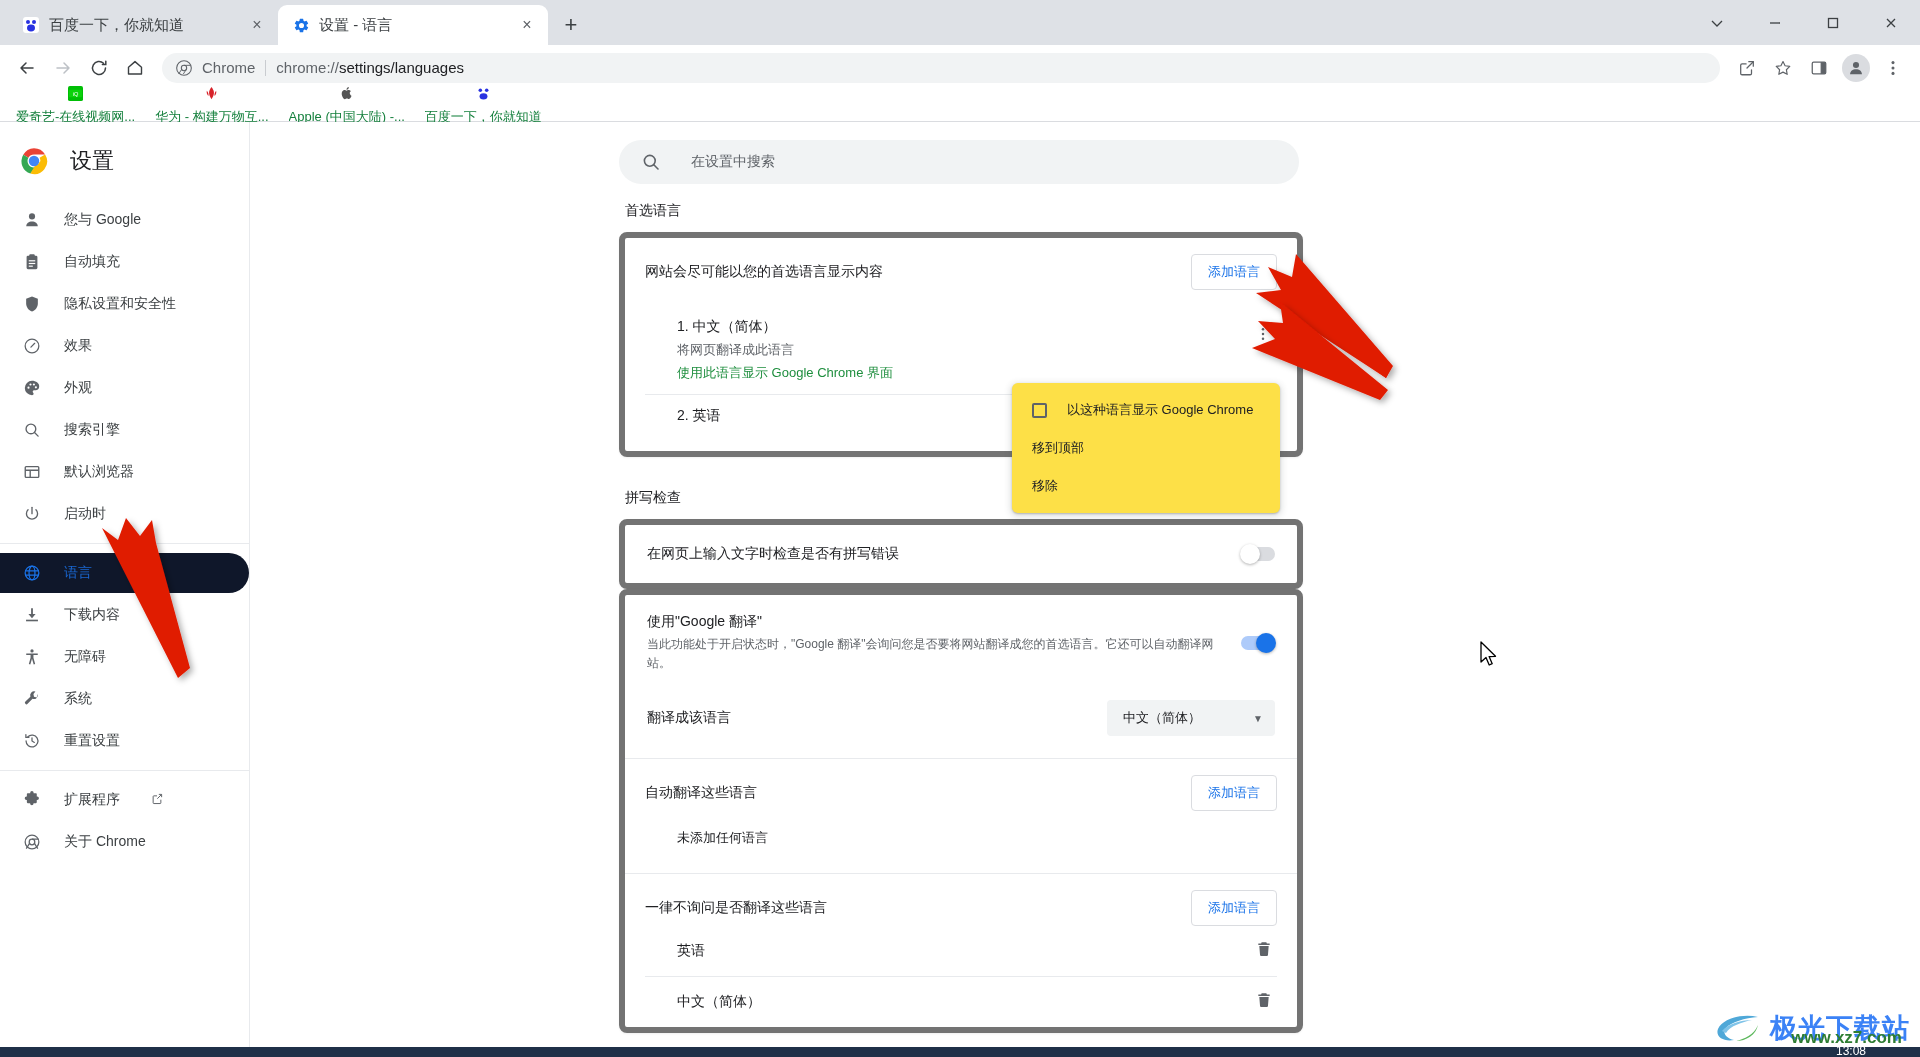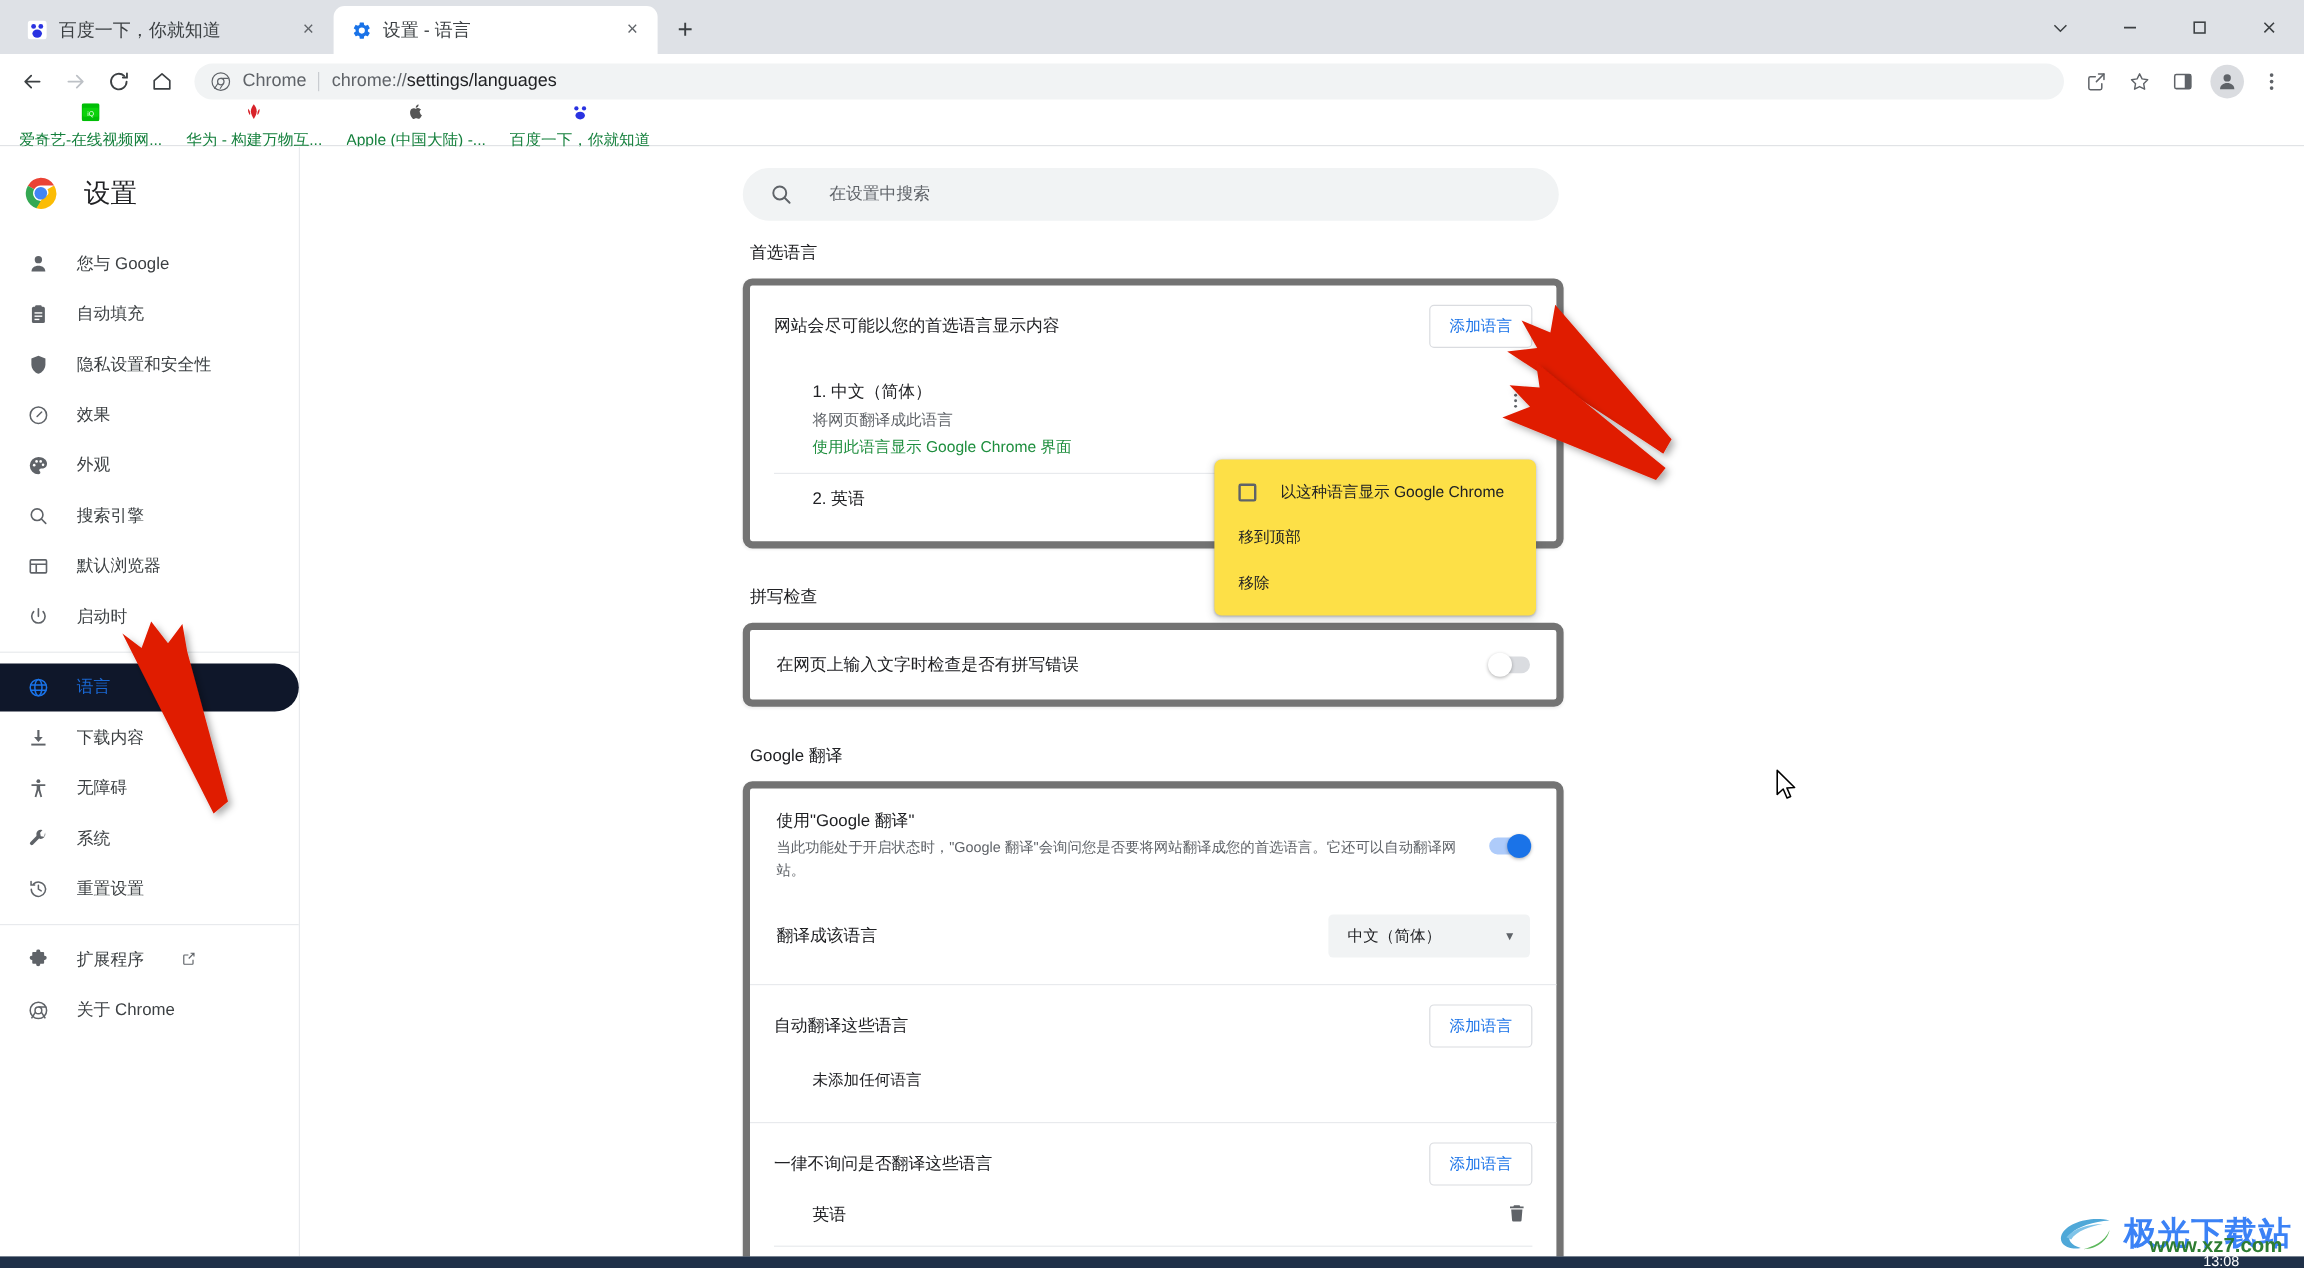--- a/index.html
+++ b/index.html
@@ -633,21 +633,20 @@
       <div class="sect-title" style="margin-top:32px">拼写检查</div>
       <div class="card">
         <div class="card-row" style="padding:20px 22px">
           <span class="row-label">在网页上输入文字时检查是否有拼写错误</span>
           <span class="toggle off">
               <span class="knob"></span>
             </span>
         </div>
       </div>
 
-      <div class="sect-title" style="margin-top:32px">Google 翻译</div>
       <div class="card">
         <div class="card-row" style="padding:18px 22px; align-items:center">
           <div style="flex:1 1 auto; padding-right:26px">
             <div class="row-label">使用"Google 翻译"</div>
             <div class="row-sub">当此功能处于开启状态时，"Google 翻译"会询问您是否要将网站翻译成您的首选语言。它还可以自动翻译网站。</div>
           </div>
           <span class="toggle on">
               <span class="knob"></span>
             </span>
         </div>

